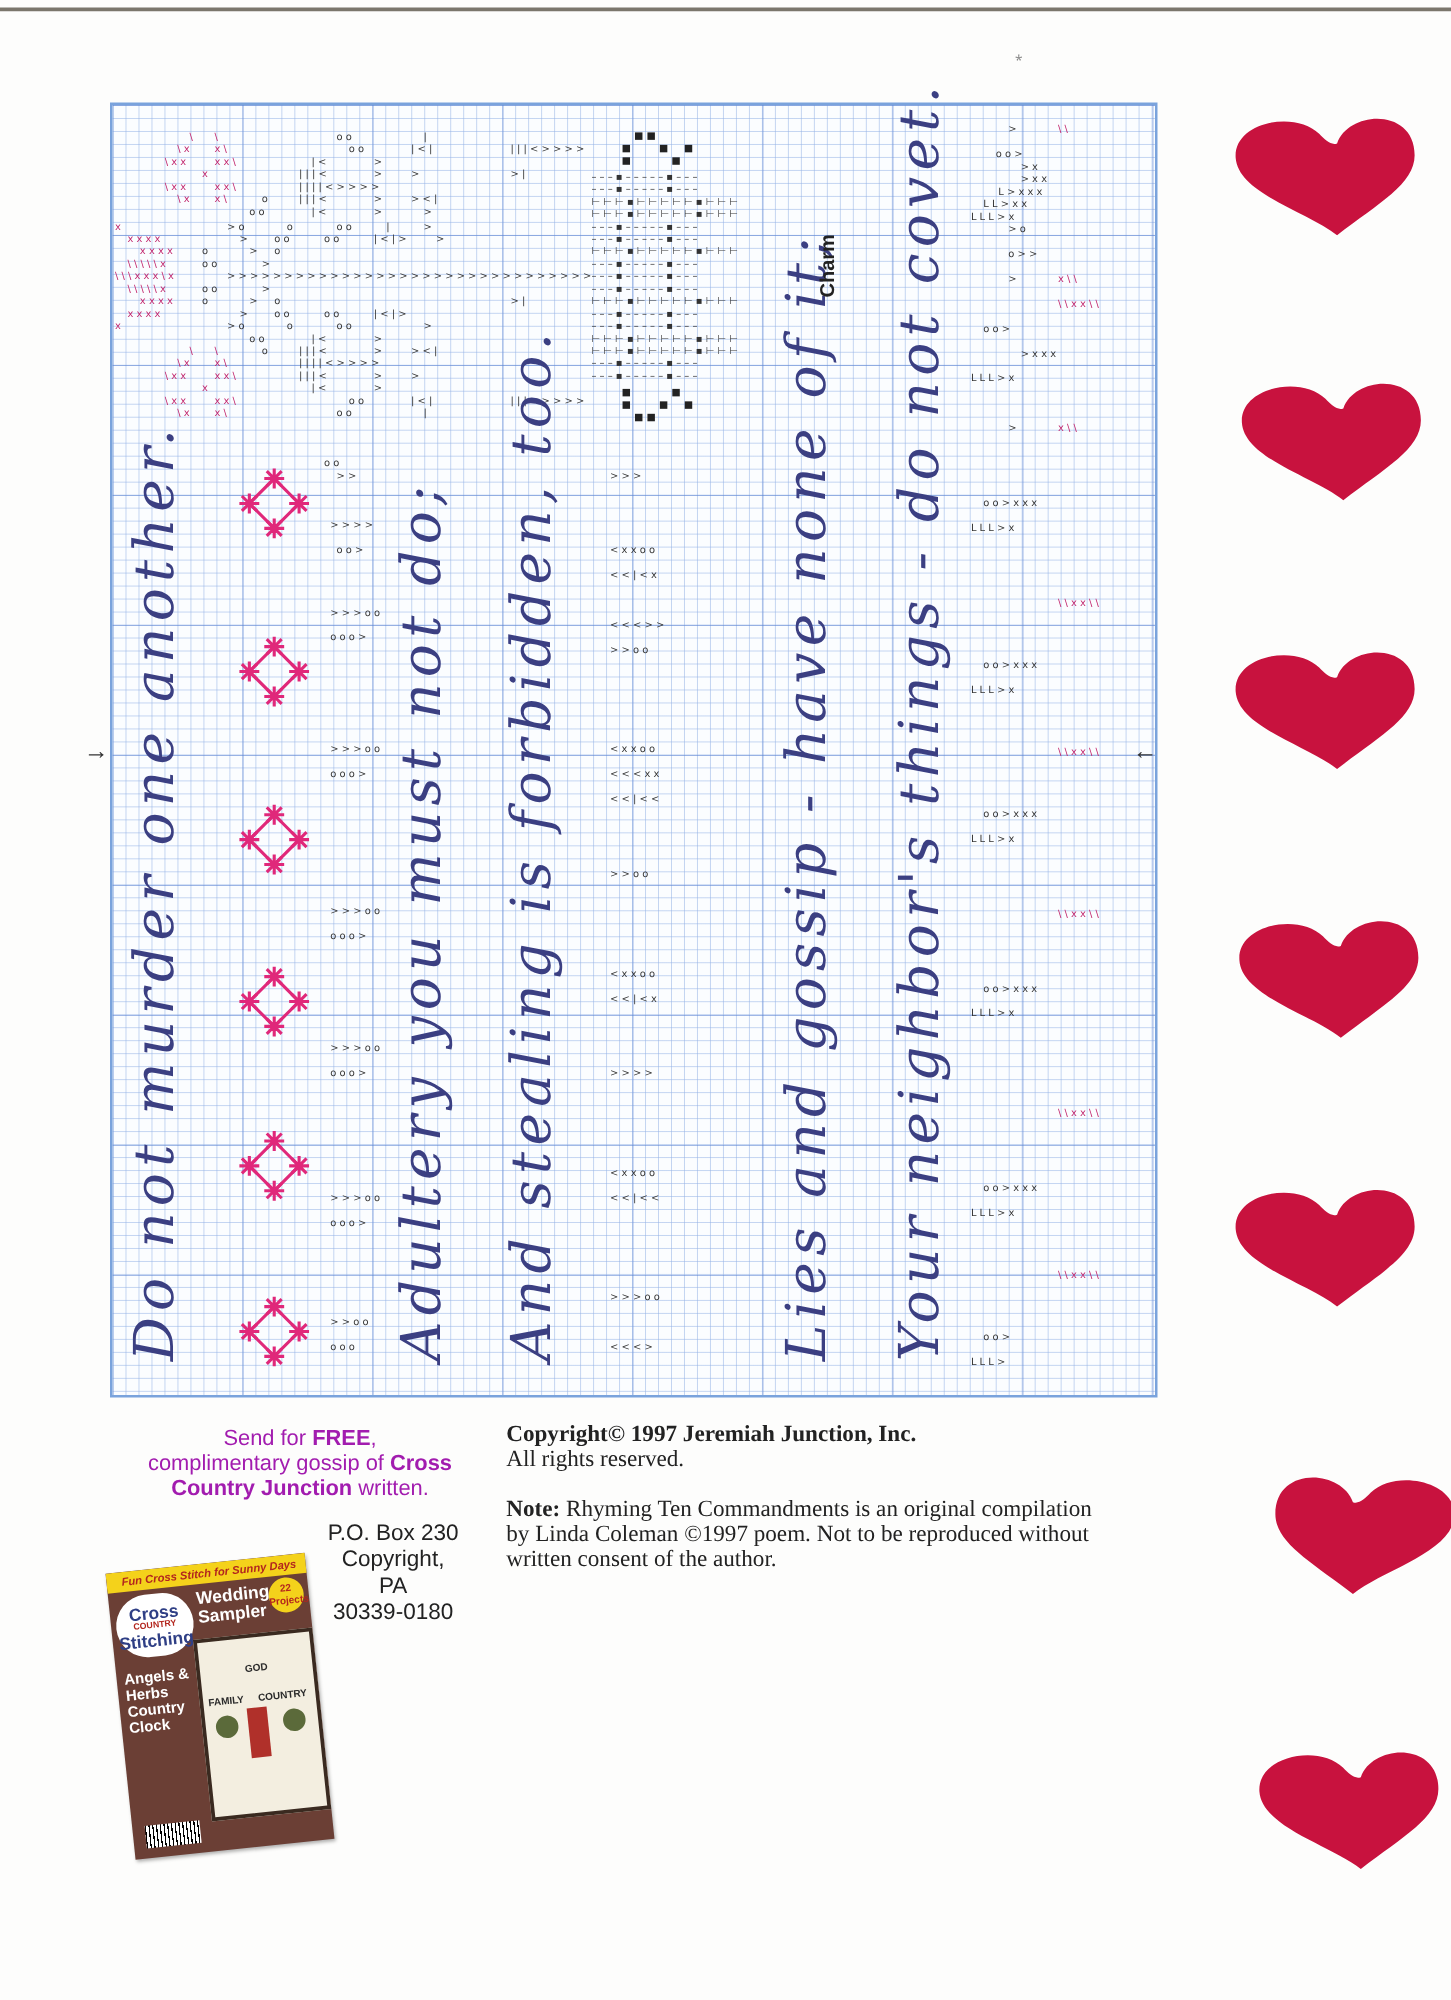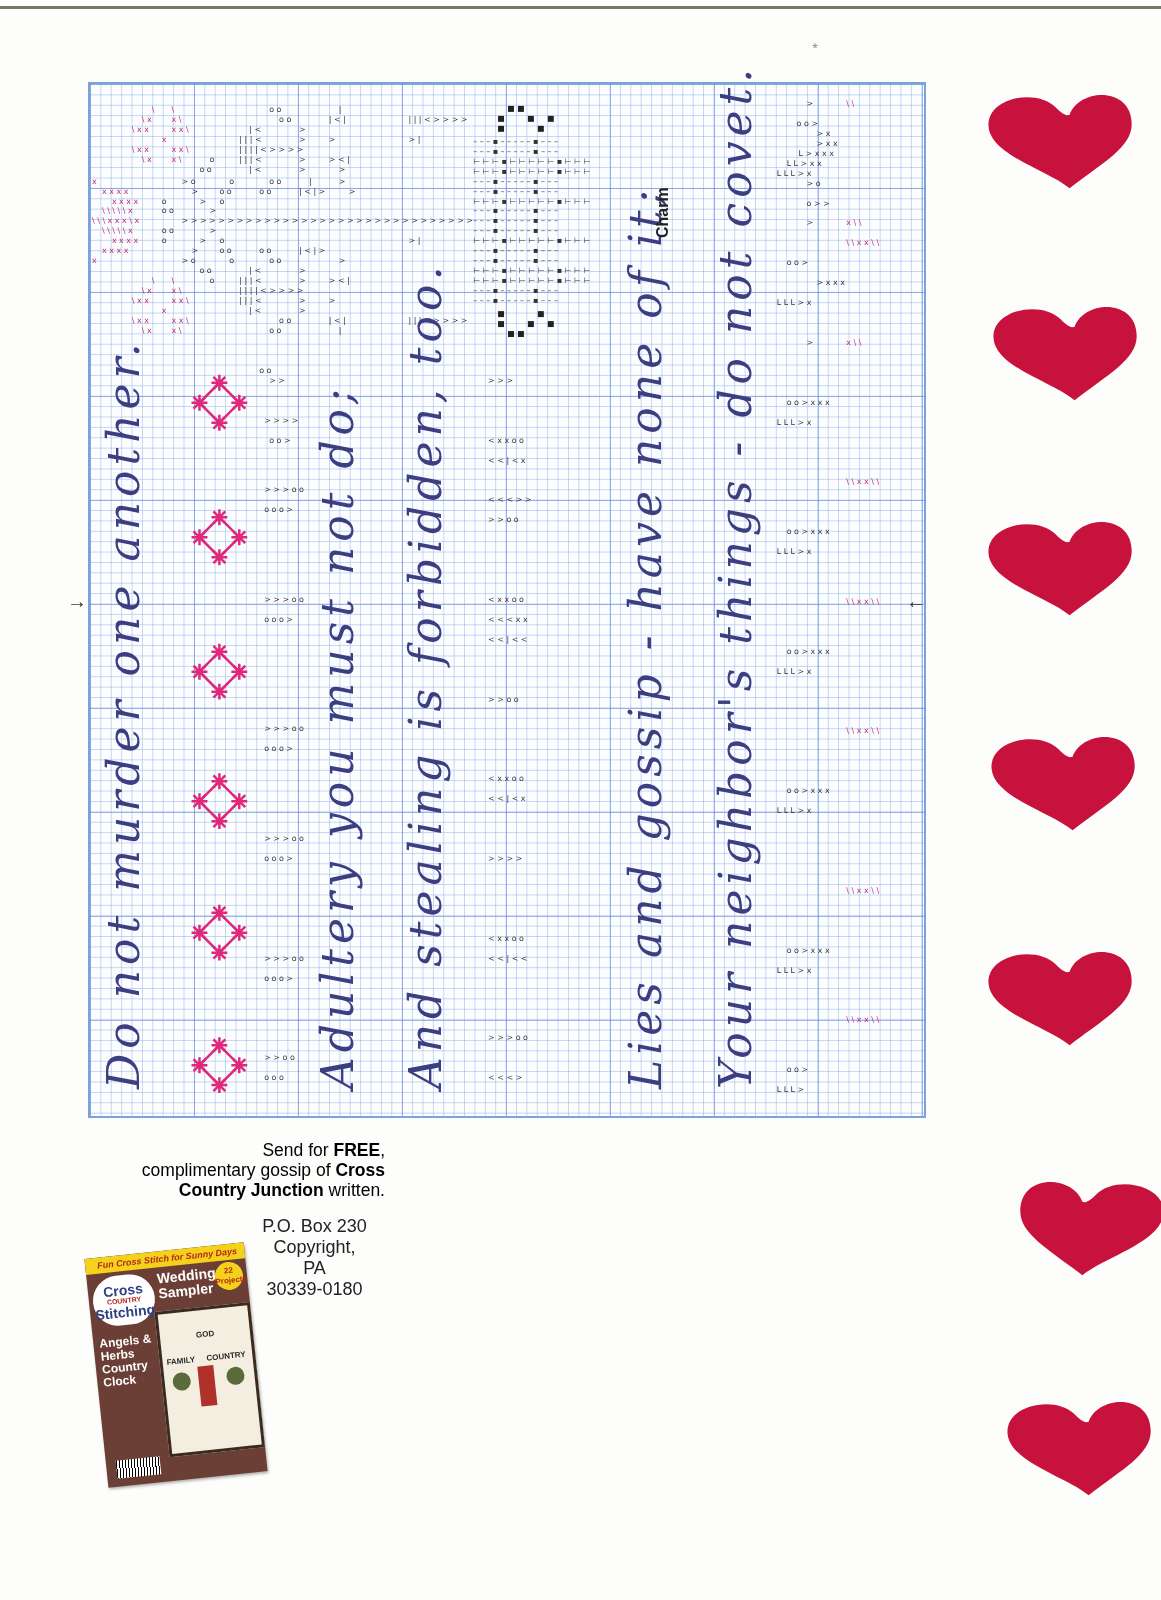--- a/index.html
+++ b/index.html
@@ -12,21 +12,21 @@
       linear-gradient(to right, rgba(90,130,210,.55) 1.2px, transparent 1.2px),
       linear-gradient(to bottom, rgba(90,130,210,.55) 1.2px, transparent 1.2px),
       linear-gradient(to right, rgba(150,180,230,.55) 1px, transparent 1px),
       linear-gradient(to bottom, rgba(150,180,230,.55) 1px, transparent 1px);
     background-size:104px 104px,104px 104px,10.4px 10.4px,10.4px 10.4px;}
   .layer{position:absolute;left:0;top:0;width:100%;height:100%;}
   .vtext{position:absolute;transform-origin:0 0;transform:rotate(-90deg);white-space:nowrap;color:#3b3f82;
     font-family:"DejaVu Serif",serif;font-size:44px;letter-spacing:5px;font-style:italic;}
   .charm{position:absolute;left:652px;top:236px;transform-origin:0 0;transform:rotate(-90deg);font-weight:bold;font-size:16px;color:#222;}
   .arrow{position:absolute;font-size:20px;color:#333;line-height:1;}
-  .promo{position:absolute;left:95px;top:1140px;width:290px;text-align:right;font-size:17.5px;line-height:20px;color:#000000;}
+  .promo{position:absolute;left:95px;top:1140px;width:290px;text-align:center;font-size:17.5px;line-height:20px;color:#a21caf;}
   .promo b{font-weight:bold;}
   .addr{position:absolute;left:252px;top:1216px;width:125px;text-align:center;font-size:18px;line-height:21px;color:#222;}
   .mag{position:absolute;left:96px;top:1250px;width:160px;height:230px;transform:rotate(-6deg);background:#6b3f35;box-shadow:1px 2px 3px rgba(0,0,0,.3);overflow:hidden;}
   .mag .band{position:absolute;left:0;top:0;width:100%;height:16px;background:#f4d21b;color:#b3261e;font-size:9px;font-weight:bold;line-height:16px;padding-left:12px;font-style:italic;}
   .mag .logo{position:absolute;left:4px;top:20px;width:62px;height:50px;background:#fff;border-radius:30px;color:#2f3f85;font-size:14px;font-weight:bold;text-align:center;line-height:14px;padding-top:8px;box-sizing:border-box;}
   .mag .wed{position:absolute;left:70px;top:20px;color:#fff;font-size:14px;font-weight:bold;line-height:15px;}
   .mag .proj{position:absolute;right:4px;top:18px;width:28px;height:28px;border-radius:14px;background:#f4d21b;color:#b3261e;font-size:8px;font-weight:bold;text-align:center;line-height:10px;padding-top:4px;box-sizing:border-box;}
   .mag .side{position:absolute;left:6px;top:80px;color:#fff;font-size:12px;font-weight:bold;line-height:13px;width:60px;}
   .mag .art{position:absolute;left:64px;top:60px;width:90px;height:140px;background:#f3eee0;border:3px solid #3a2a20;}
   .mag .art span{position:absolute;font-size:8px;font-weight:bold;color:#2b2b2b;}
@@ -331,20 +331,22 @@
     <span style="left:4px;top:44px;">FAMILY</span>
     <span style="left:44px;top:44px;">COUNTRY</span>
     <div style="position:absolute;left:34px;top:56px;width:16px;height:40px;background:#b0302a;"></div>
     <div style="position:absolute;left:8px;top:60px;width:18px;height:18px;border-radius:9px;background:#5b6a3a;"></div>
     <div style="position:absolute;left:62px;top:60px;width:18px;height:18px;border-radius:9px;background:#5b6a3a;"></div>
   </div>
   <div class="barcode"></div>
 </div>
 
 <div class="copy">
+  <p><b>Copyright© 1997 Jeremiah Junction, Inc.</b><br><span>All rights reserved.</span></p>
+  <p style="width:470px;"><b>Note:</b><span> Rhyming Ten Commandments is an original compilation by Linda Coleman ©1997 poem. Not to be reproduced without written consent of the author.</span></p>
 </div>
 
 <svg class="heart" style="left:985px;top:88px;" viewBox="0 0 155 110">
     <path d="M85 28 C95 0 150 -2 150 38 C150 62 120 78 85 105 C60 85 2 70 0 40 C-2 10 50 0 70 20 C75 25 80 30 85 28 Z" fill="#c8123e"></path>
   </svg>
 <svg class="heart" style="left:990px;top:300px;" viewBox="0 0 155 110">
     <path d="M85 28 C95 0 150 -2 150 38 C150 62 120 78 85 105 C60 85 2 70 0 40 C-2 10 50 0 70 20 C75 25 80 30 85 28 Z" fill="#c8123e"></path>
   </svg>
 <svg class="heart" style="left:985px;top:515px;" viewBox="0 0 155 110">
     <path d="M85 28 C95 0 150 -2 150 38 C150 62 120 78 85 105 C60 85 2 70 0 40 C-2 10 50 0 70 20 C75 25 80 30 85 28 Z" fill="#c8123e"></path>

